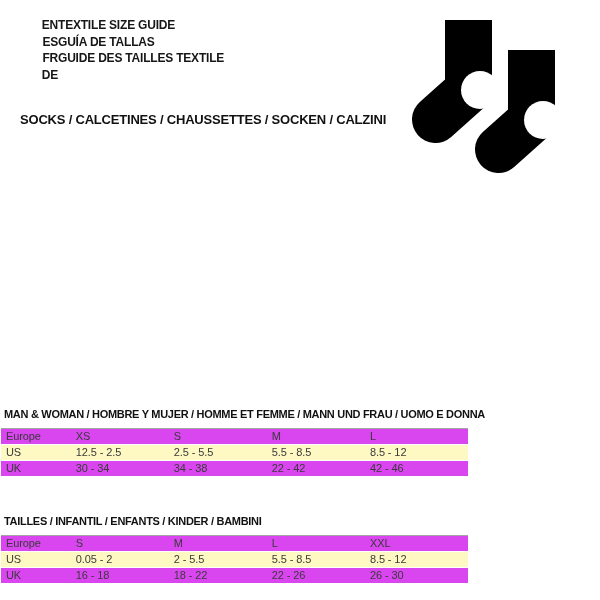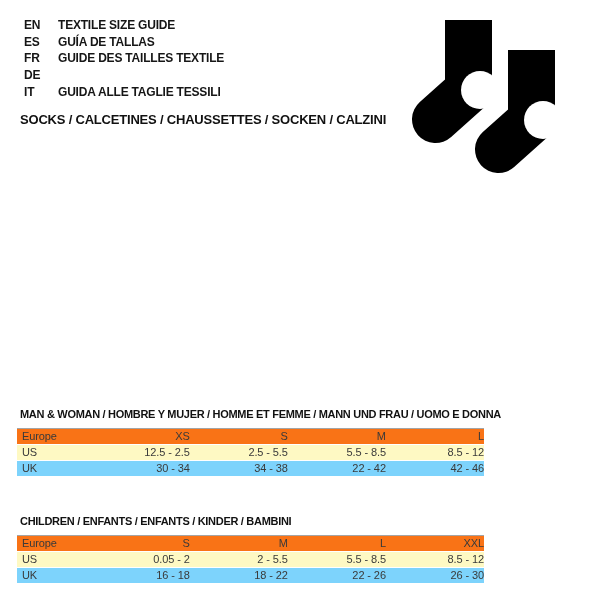--- a/index.html
+++ b/index.html
@@ -6,86 +6,82 @@
   html,body { width:600px; height:600px; }
   body {
     position:relative;
     background:#ffffff;
     font-family:"Liberation Sans", sans-serif;
     color:#1c1c1c;
     overflow:hidden;
   }
 
   
-  .lang-block { position:absolute; left:24px; top:17px; }
+  .lang-block { position:absolute; left:24px; top:17px;text-align:right; }
   .lang-row { display:flex; line-height:16.65px; font-size:12px; font-weight:bold; letter-spacing:-0.2px; color:#161616; }
   .lang-code { width:34px; flex:0 0 34px; }
   .lang-label { white-space:nowrap; }
 
   
   .product-line {
     position:absolute; left:20px; top:112px;
     font-size:13px; font-weight:bold; letter-spacing:-0.2px; color:#111;
     white-space:nowrap;
   }
 
   
   .socks-icon { position:absolute; left:408px; top:14px; }
 
   
-  .size-tables { position:absolute; left:17px; top:408px; width:467px; }
+  .size-tables { position:absolute; left:1px; top:408px; width:467px; }
   .table-title {
     font-size:11px; font-weight:bold; letter-spacing:-0.3px; color:#111;
     padding-left:3px; margin-bottom:8px; white-space:nowrap; line-height:12px;
   }
   .table-block + .table-block { margin-top:39px; }
 
   table.size-table {
     width:100%; border-collapse:collapse; table-layout:fixed;
     font-size:11px; color:#3a3a3a; letter-spacing:-0.1px;
   }
   table.size-table col.region-col { width:16%; }
   table.size-table col.size-col { width:21%; }
   table.size-table th, table.size-table td {
-    height:15px; padding:0; text-align:right; font-weight:normal;
+    height:15px; padding:0; text-align:left; font-weight:normal;
     vertical-align:middle; line-height:15px;
   }
   table.size-table th:first-child, table.size-table td:first-child {
     text-align:left; padding-left:5px;
   }
   table.size-table thead tr {
-    background:#f97316;
+    background:#d946ef;
     border-top:1px solid #a4a4a4;
     border-bottom:1.5px solid #ffffff;
   }
   table.size-table tbody tr.row-even { background:#fef9c3; border-bottom:1.5px solid #ffffff; }
-  table.size-table tbody tr.row-odd  { background:#7dd3fc; }
+  table.size-table tbody tr.row-odd  { background:#d946ef; }
 </style>
 </head>
 <body>
 
 <div class="lang-block">
   <div class="lang-row">
     <span class="lang-code">EN</span>
     <span class="lang-label">TEXTILE SIZE GUIDE</span>
   </div>
   <div class="lang-row">
     <span class="lang-code">ES</span>
     <span class="lang-label">GUÍA DE TALLAS</span>
   </div>
   <div class="lang-row">
     <span class="lang-code">FR</span>
     <span class="lang-label">GUIDE DES TAILLES TEXTILE</span>
   </div>
   <div class="lang-row">
     <span class="lang-code">DE</span>
-  </div>
-  <div class="lang-row">
-    <span class="lang-code">IT</span>
-    <span class="lang-label">GUIDA ALLE TAGLIE TESSILI</span>
   </div>
 </div>
 
 <div class="product-line">SOCKS / CALCETINES / CHAUSSETTES / SOCKEN / CALZINI</div>
 
 <svg class="socks-icon" width="160" height="166" viewBox="0 0 160 166" aria-hidden="true">
 
   <g transform="translate(37,6)">
     <rect x="0" y="0" width="47" height="50" fill="#000"></rect>
     <path d="M 23.5 28 L 23.5 70 L -9.5 99.5" fill="none" stroke="#000" stroke-width="47" stroke-linecap="round" stroke-linejoin="round"></path>
@@ -135,21 +131,21 @@
           <td>30 - 34</td>
           <td>34 - 38</td>
           <td>22 - 42</td>
           <td>42 - 46</td>
         </tr>
       </tbody>
     </table>
   </div>
 
   <div class="table-block">
-    <div class="table-title">CHILDREN / ENFANTS / ENFANTS / KINDER / BAMBINI</div>
+    <div class="table-title">TAILLES / INFANTIL / ENFANTS / KINDER / BAMBINI</div>
     <table class="size-table">
       <colgroup>
         <col class="region-col">
           <col class="size-col">
           <col class="size-col">
           <col class="size-col">
           <col class="size-col">
       </colgroup>
       <thead>
         <tr>

